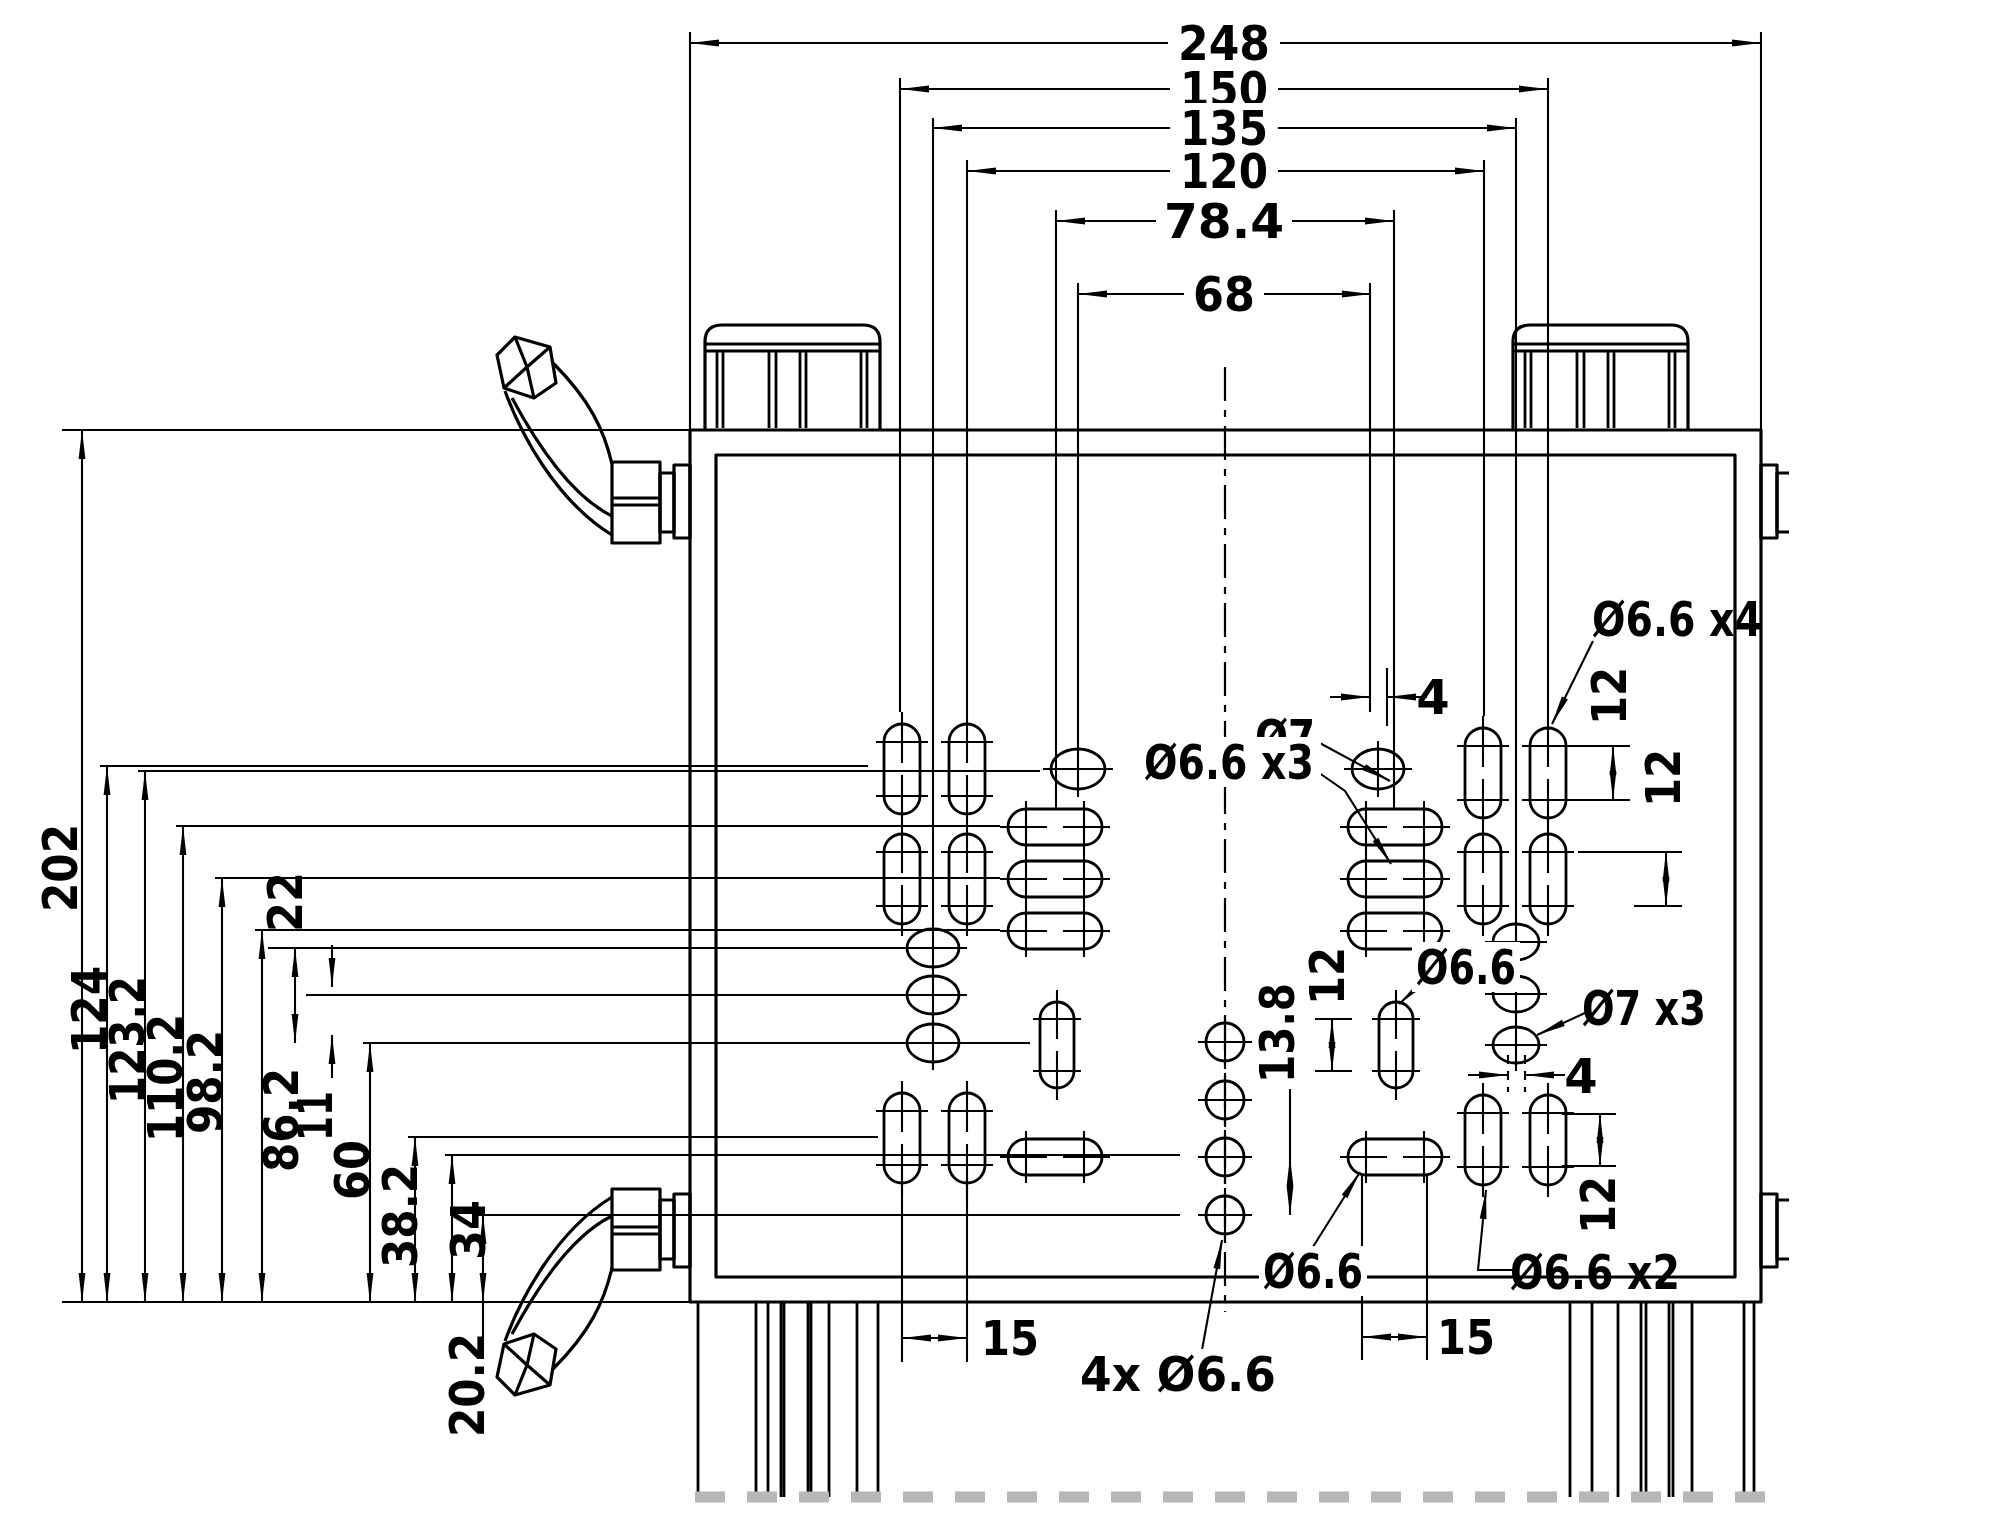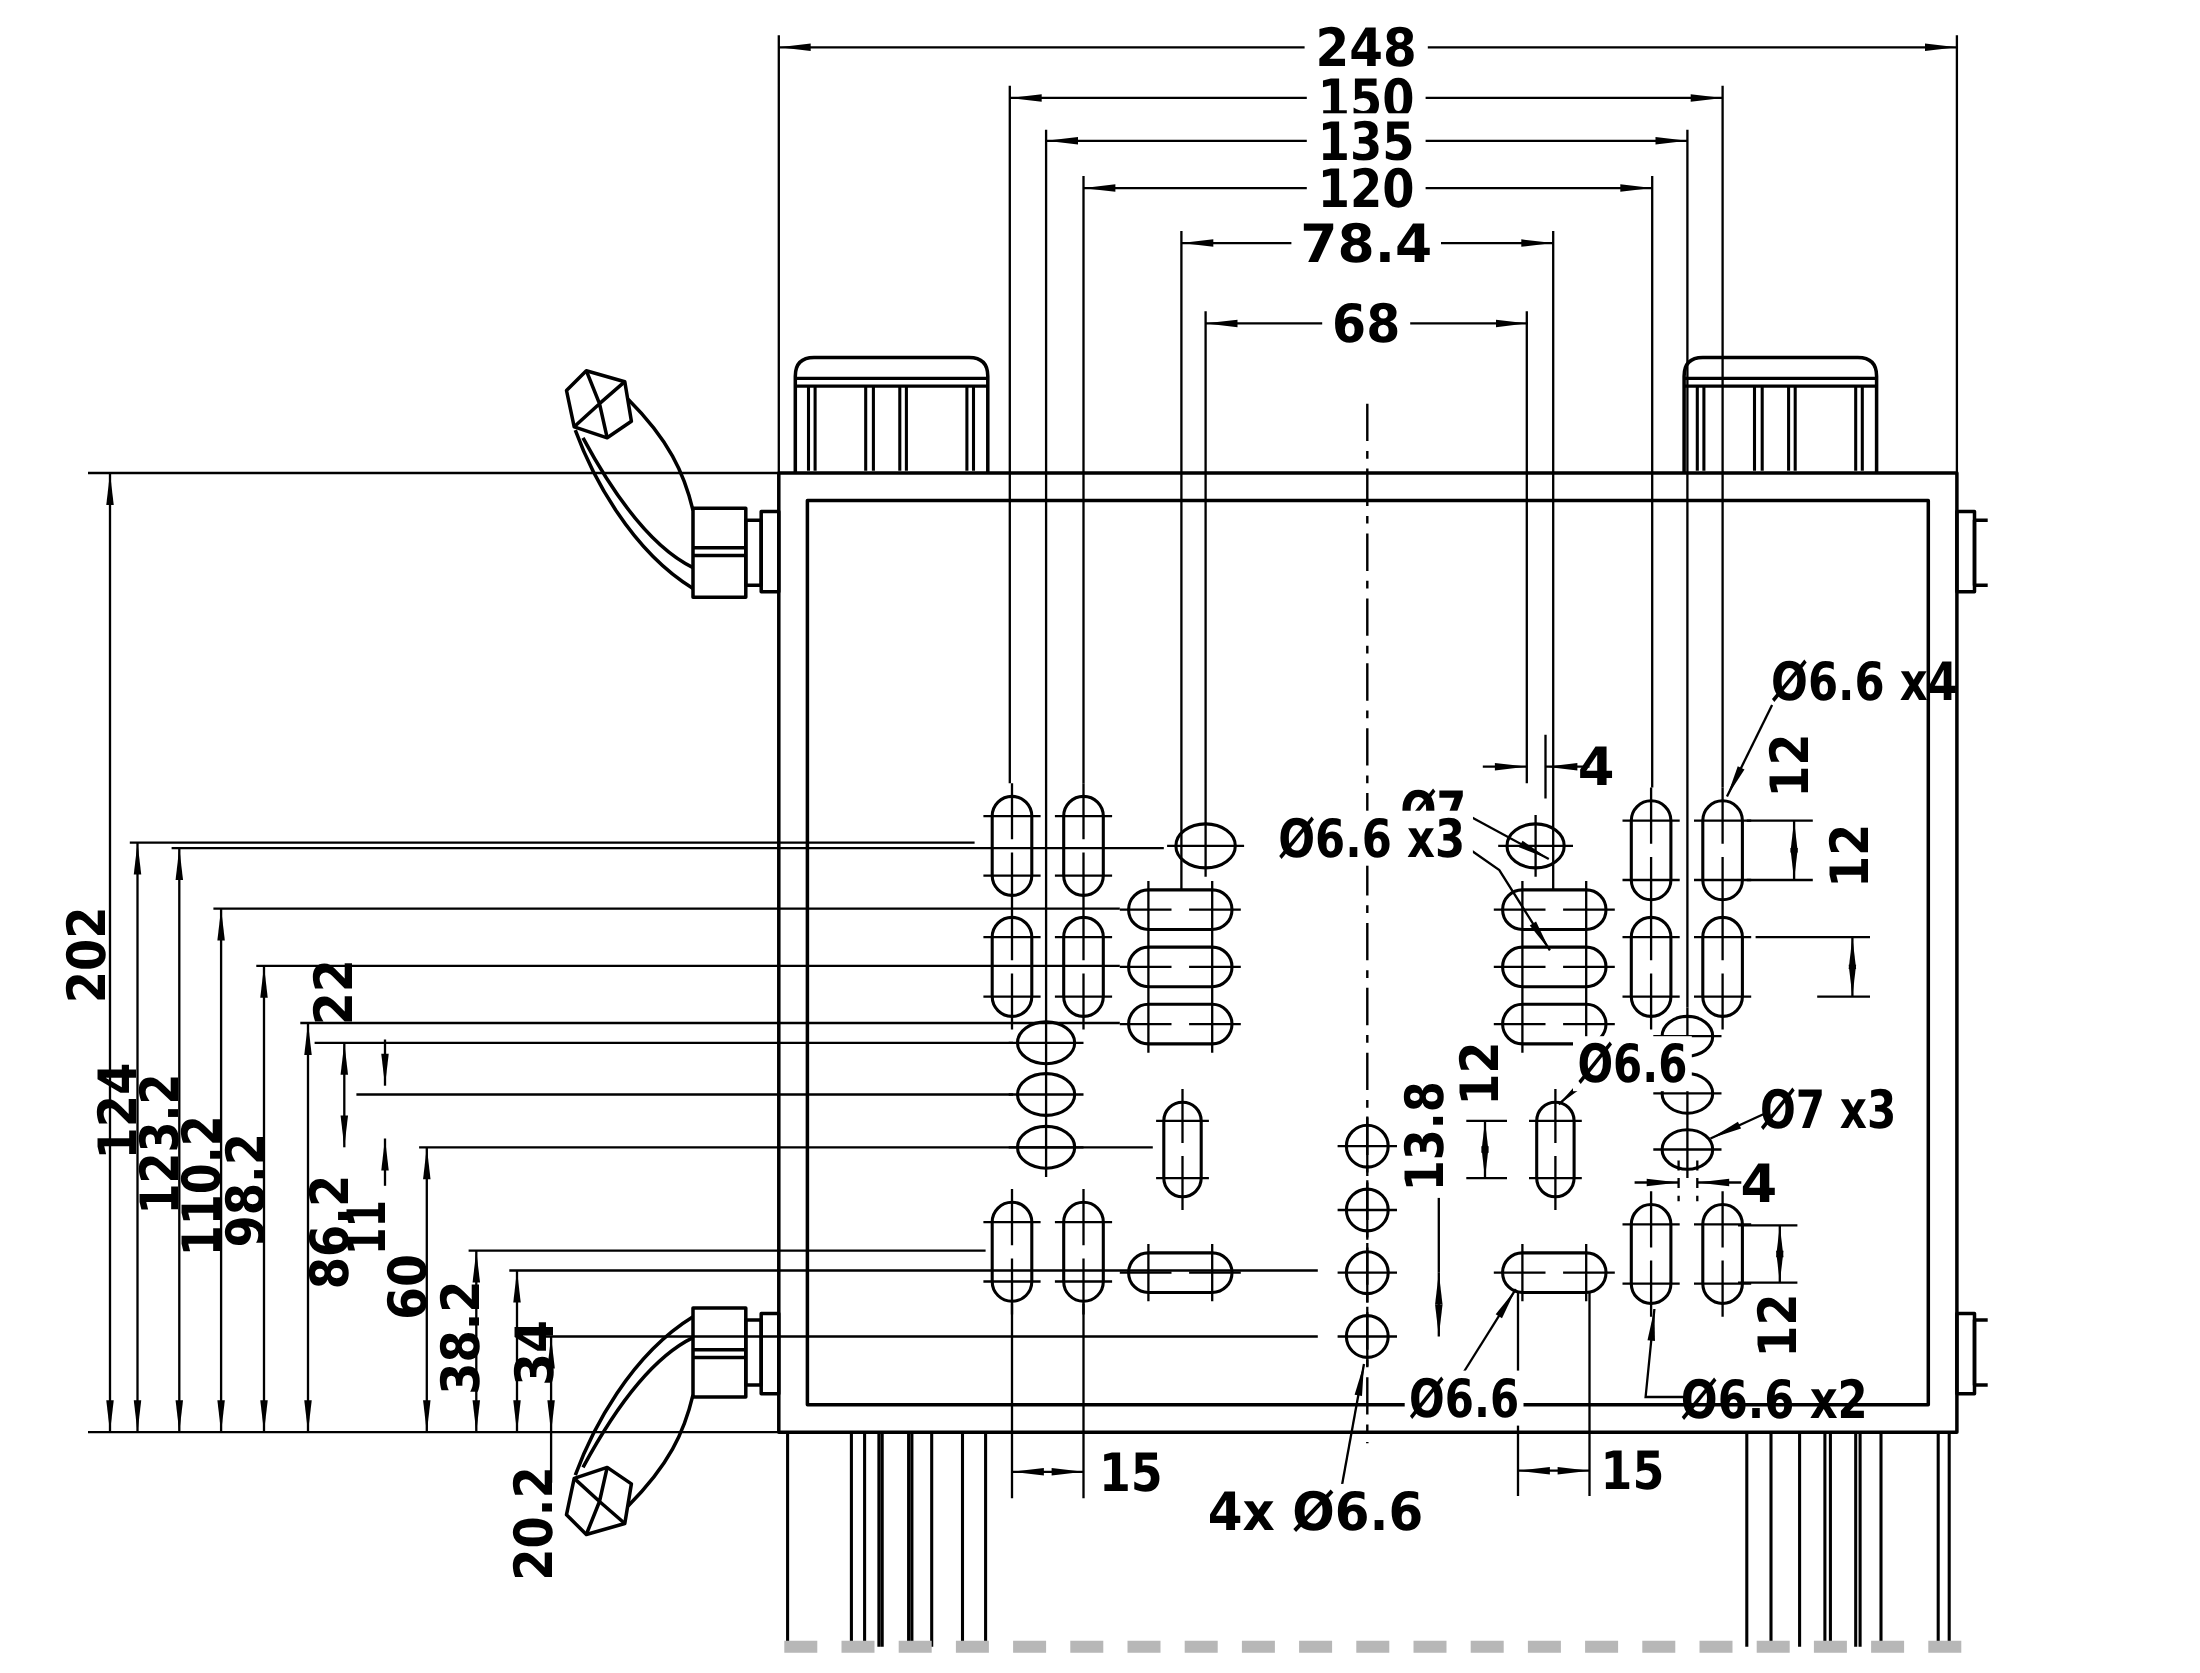--- a/index.html
+++ b/index.html
@@ -1,16 +1,16 @@
 <!DOCTYPE html>
 <html><head>
 <meta charset="utf-8">
 <style>
   html,body{margin:0;padding:0;background:#ffffff;}
-  .stage{position:relative;width:1789px;height:1521px;background:#ffffff;overflow:hidden;margin-left:18px;}
+  .stage{position:relative;width:1789px;height:1521px;background:#ffffff;overflow:hidden;}
   svg{display:block;}
   .part{fill:none;stroke:#000;stroke-width:3.2;stroke-linejoin:round;}
   .thin{fill:none;stroke:#000;stroke-width:2.8;}
   .hole{fill:none;stroke:#000;stroke-width:2.8;}
   .cross{fill:none;stroke:#000;stroke-width:2.1;}
   .ext{fill:none;stroke:#000;stroke-width:2.1;}
   .dim{fill:none;stroke:#000;stroke-width:2.1;}
   .lead{fill:none;stroke:#000;stroke-width:2.1;}
   .cl{fill:none;stroke:#000;stroke-width:2.2;stroke-dasharray:34 9 7 9;}
   .graydash{fill:none;stroke:#b7b7b7;stroke-width:11;stroke-dasharray:30 22;}

